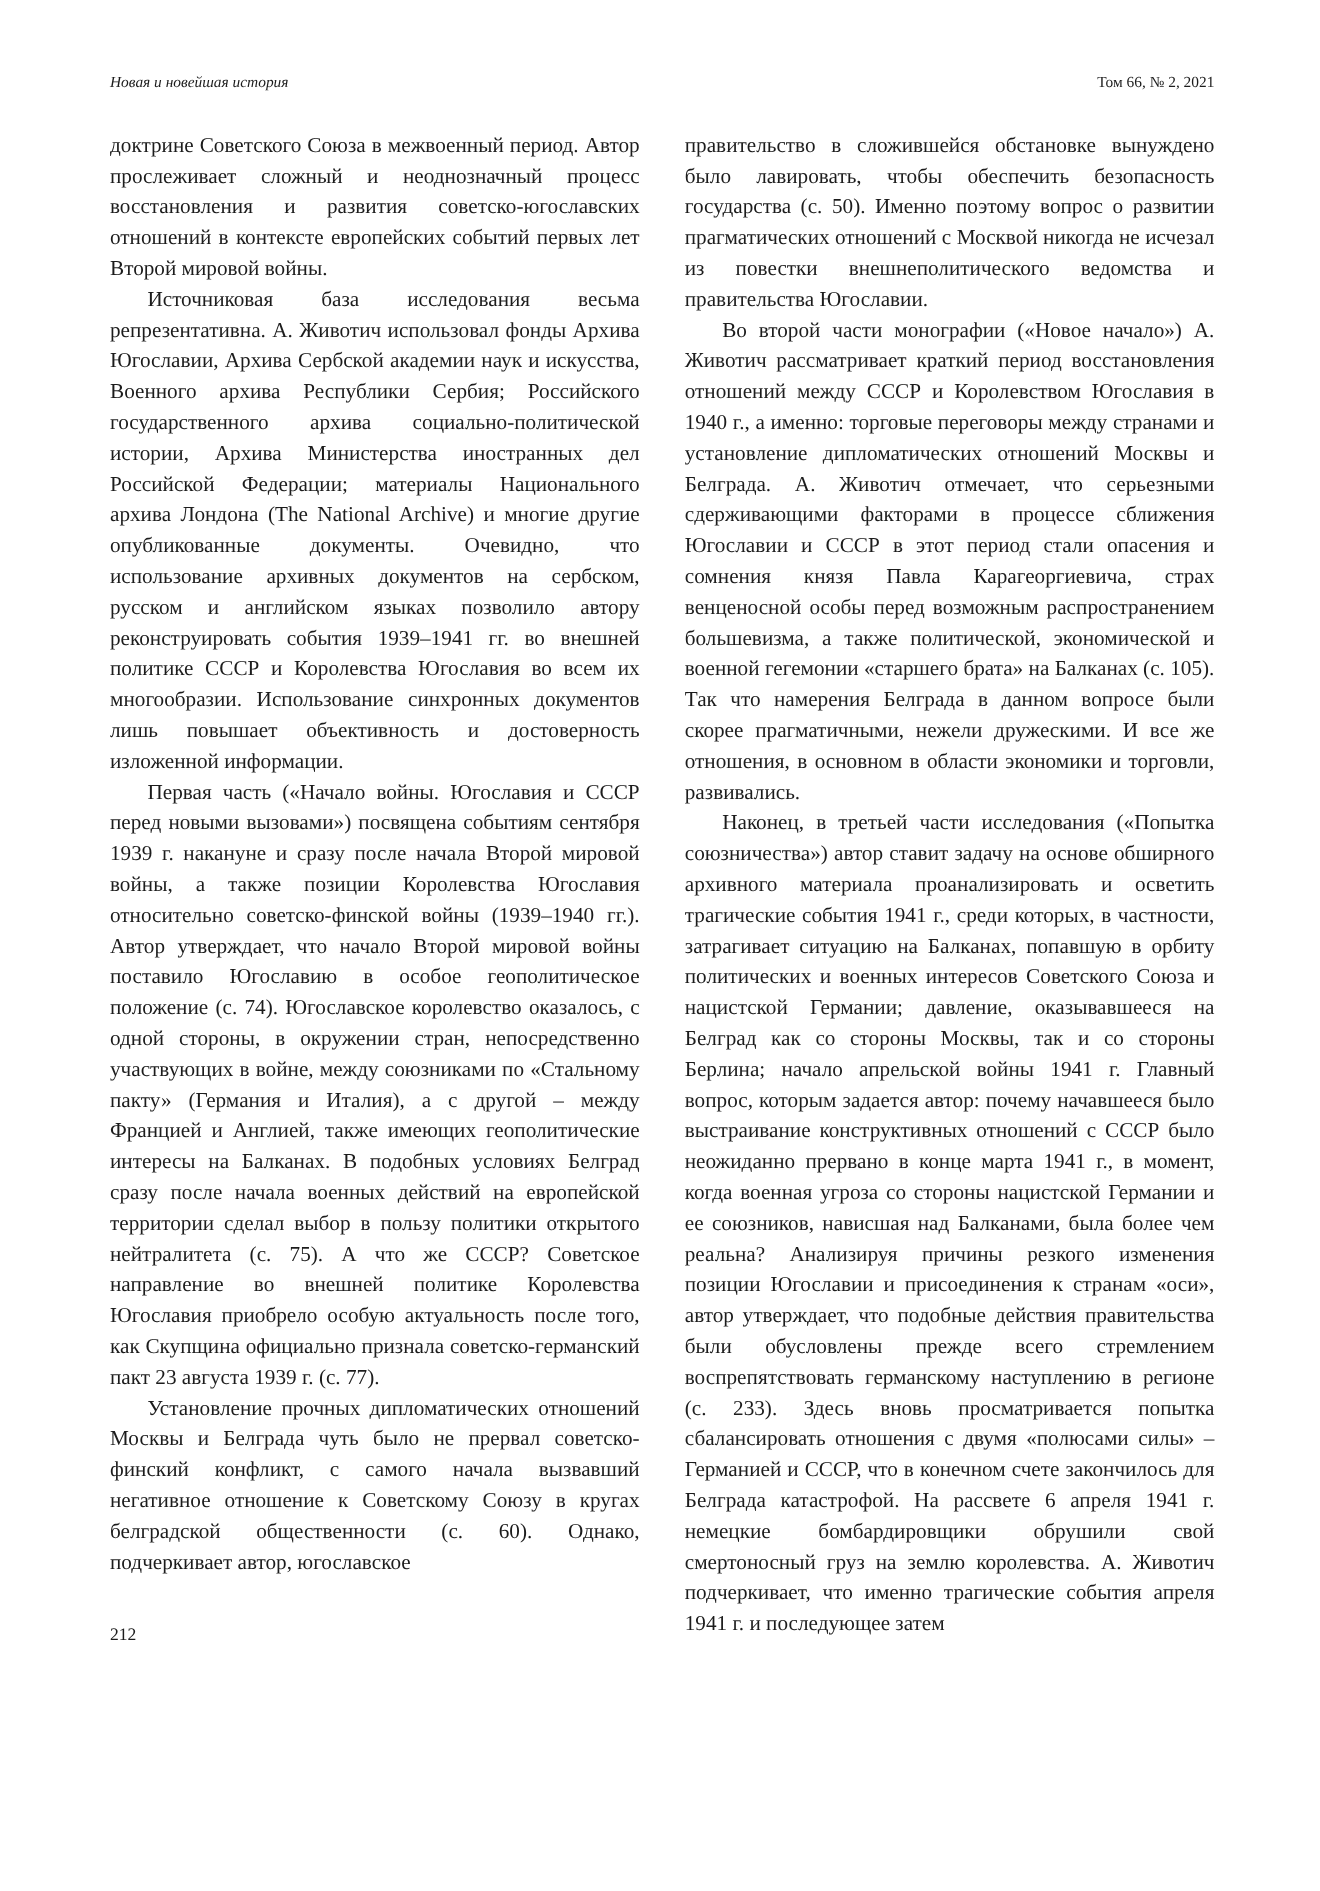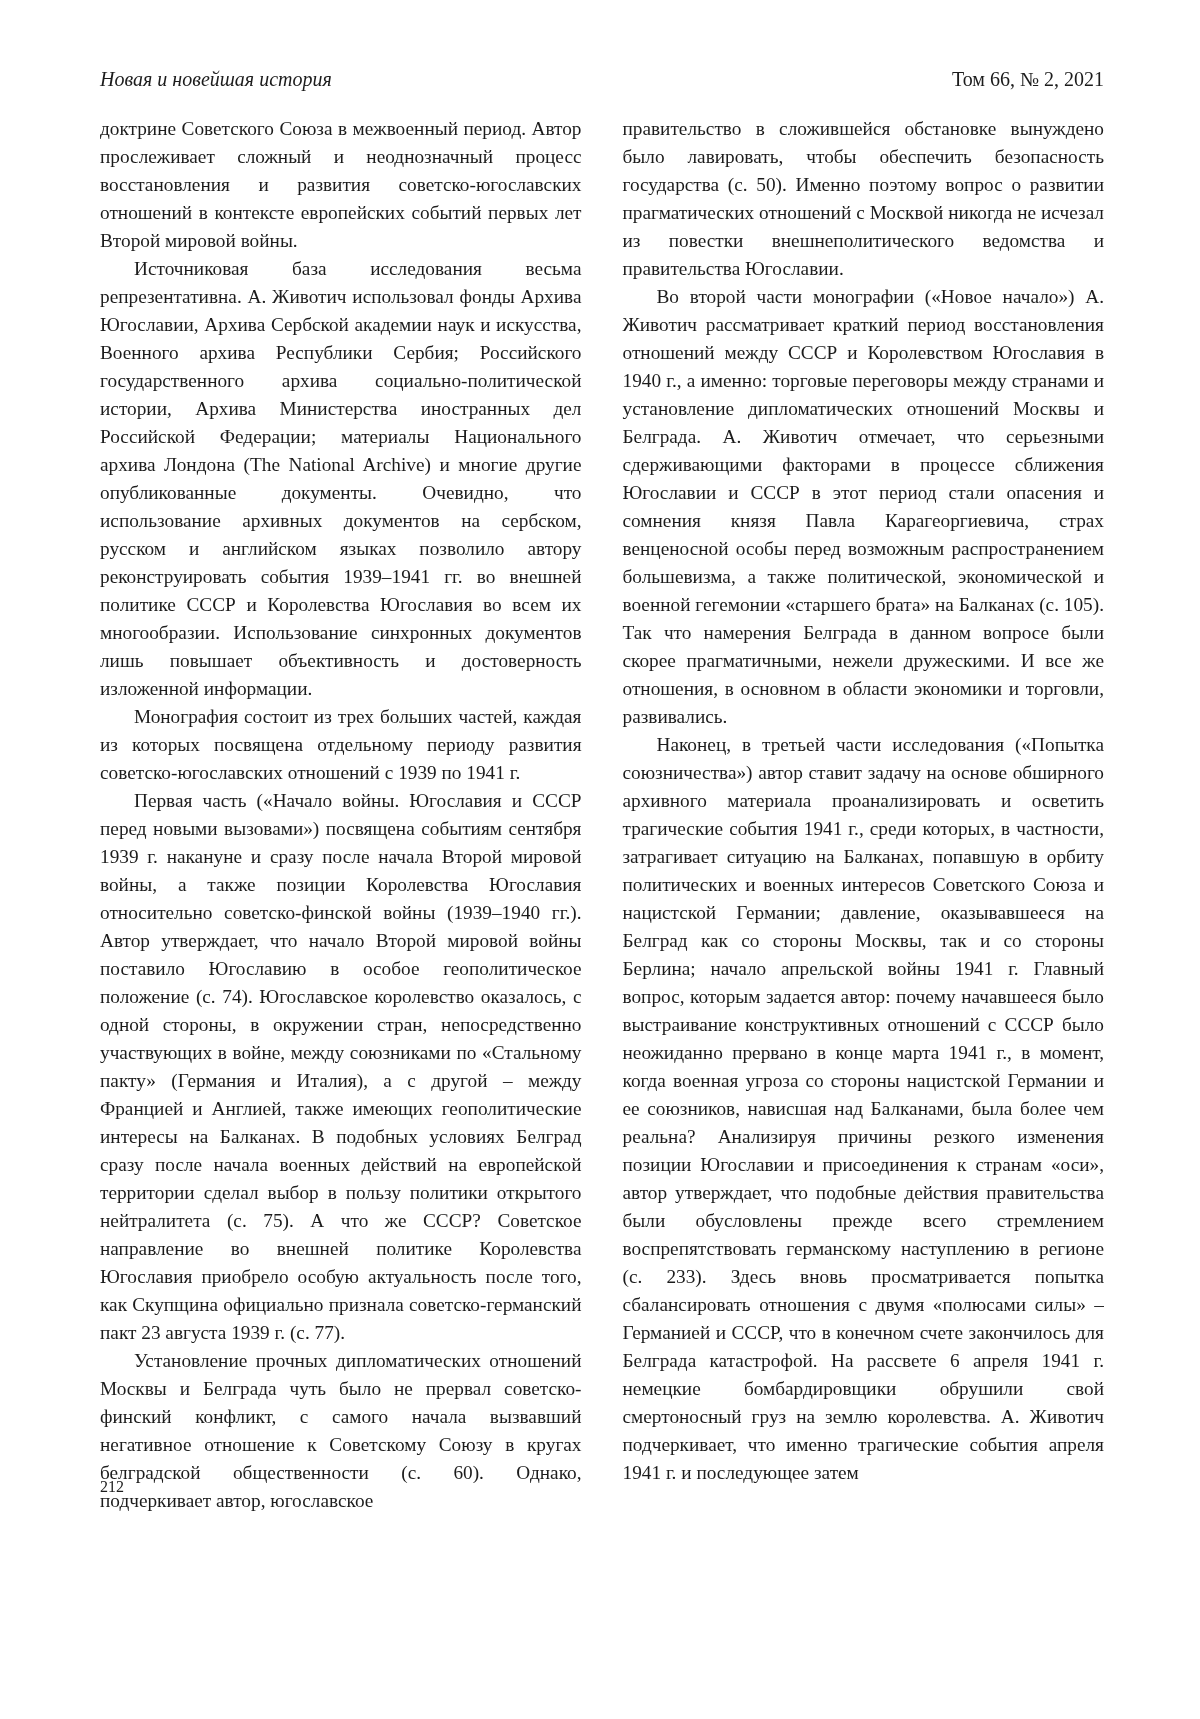--- a/index.html
+++ b/index.html
@@ -14,22 +14,22 @@
     background: #ffffff;
     box-sizing: border-box;
     padding: 68px 96px 0 100px;
     font-family: "Liberation Serif", "DejaVu Serif", serif;
     color: #1c1c1c;
   }
   .page-header {
     display: flex;
     justify-content: space-between;
     align-items: baseline;
-    font-size: 20px;
-    margin-bottom: 24px;
+    font-size: 14px;
+    margin-bottom: 35px;
   }
   .journal-title {
     font-style: italic;
   }
   .issue-info {
     font-style: normal;
   }
   .columns {
     display: flex;
     gap: 41px;
@@ -60,21 +60,20 @@
 
 <div class="page">
   <header class="page-header">
     <span class="journal-title">Новая и новейшая история</span>
     <span class="issue-info">Том 66, № 2, 2021</span>
   </header>
   <main class="columns">
     <div class="column column-left" id="col-left">
         <p class="para">доктрине Советского Союза в межвоенный период. Автор прослеживает сложный и неоднозначный процесс восстановления и развития советско-югославских отношений в контексте европейских событий первых лет Второй мировой войны.</p>
         <p class="para indent">Источниковая база исследования весьма репрезентативна. А. Животич использовал фонды Архива Югославии, Архива Сербской академии наук и искусства, Военного архива Республики Сербия; Российского государственного архива социально-политической истории, Архива Министерства иностранных дел Российской Федерации; материалы Национального архива Лондона (The National Archive) и многие другие опубликованные документы. Очевидно, что использование архивных документов на сербском, русском и английском языках позволило автору реконструировать события 1939–1941 гг. во внешней политике СССР и Королевства Югославия во всем их многообразии. Использование синхронных документов лишь повышает объективность и достоверность изложенной информации.</p>
-        <p class="para indent">Монография состоит из трех больших частей, каждая из которых посвящена отдельному периоду развития советско-югославских отношений с 1939 по 1941 г.</p>
         <p class="para indent">Первая часть («Начало войны. Югославия и СССР перед новыми вызовами») посвящена событиям сентября 1939 г. накануне и сразу после начала Второй мировой войны, а также позиции Королевства Югославия относительно советско-финской войны (1939–1940 гг.). Автор утверждает, что начало Второй мировой войны поставило Югославию в особое геополитическое положение (с. 74). Югославское королевство оказалось, с одной стороны, в окружении стран, непосредственно участвующих в войне, между союзниками по «Стальному пакту» (Германия и Италия), а с другой – между Францией и Англией, также имеющих геополитические интересы на Балканах. В подобных условиях Белград сразу после начала военных действий на европейской территории сделал выбор в пользу политики открытого нейтралитета (с. 75). А что же СССР? Советское направление во внешней политике Королевства Югославия приобрело особую актуальность после того, как Скупщина официально признала советско-германский пакт 23 августа 1939 г. (с. 77).</p>
         <p class="para indent">Установление прочных дипломатических отношений Москвы и Белграда чуть было не прервал советско-финский конфликт, с самого начала вызвавший негативное отношение к Советскому Союзу в кругах белградской общественности (с. 60). Однако, подчеркивает автор, югославское</p>
       </div>
     <div class="column column-right" id="col-right">
         <p class="para">правительство в сложившейся обстановке вынуждено было лавировать, чтобы обеспечить безопасность государства (с. 50). Именно поэтому вопрос о развитии прагматических отношений с Москвой никогда не исчезал из повестки внешнеполитического ведомства и правительства Югославии.</p>
         <p class="para indent">Во второй части монографии («Новое начало») А. Животич рассматривает краткий период восстановления отношений между СССР и Королевством Югославия в 1940 г., а именно: торговые переговоры между странами и установление дипломатических отношений Москвы и Белграда. А. Животич отмечает, что серьезными сдерживающими факторами в процессе сближения Югославии и СССР в этот период стали опасения и сомнения князя Павла Карагеоргиевича, страх венценосной особы перед возможным распространением большевизма, а также политической, экономической и военной гегемонии «старшего брата» на Балканах (с. 105). Так что намерения Белграда в данном вопросе были скорее прагматичными, нежели дружескими. И все же отношения, в основном в области экономики и торговли, развивались.</p>
         <p class="para indent">Наконец, в третьей части исследования («Попытка союзничества») автор ставит задачу на основе обширного архивного материала проанализировать и осветить трагические события 1941 г., среди которых, в частности, затрагивает ситуацию на Балканах, попавшую в орбиту политических и военных интересов Советского Союза и нацистской Германии; давление, оказывавшееся на Белград как со стороны Москвы, так и со стороны Берлина; начало апрельской войны 1941 г. Главный вопрос, которым задается автор: почему начавшееся было выстраивание конструктивных отношений с СССР было неожиданно прервано в конце марта 1941 г., в момент, когда военная угроза со стороны нацистской Германии и ее союзников, нависшая над Балканами, была более чем реальна? Анализируя причины резкого изменения позиции Югославии и присоединения к странам «оси», автор утверждает, что подобные действия правительства были обусловлены прежде всего стремлением воспрепятствовать германскому наступлению в регионе (с. 233). Здесь вновь просматривается попытка сбалансировать отношения с двумя «полюсами силы» – Германией и СССР, что в конечном счете закончилось для Белграда катастрофой. На рассвете 6 апреля 1941 г. немецкие бомбардировщики обрушили свой смертоносный груз на землю королевства. А. Животич подчеркивает, что именно трагические события апреля 1941 г. и последующее затем</p>
       </div>
   </main>
   <footer class="page-footer">

